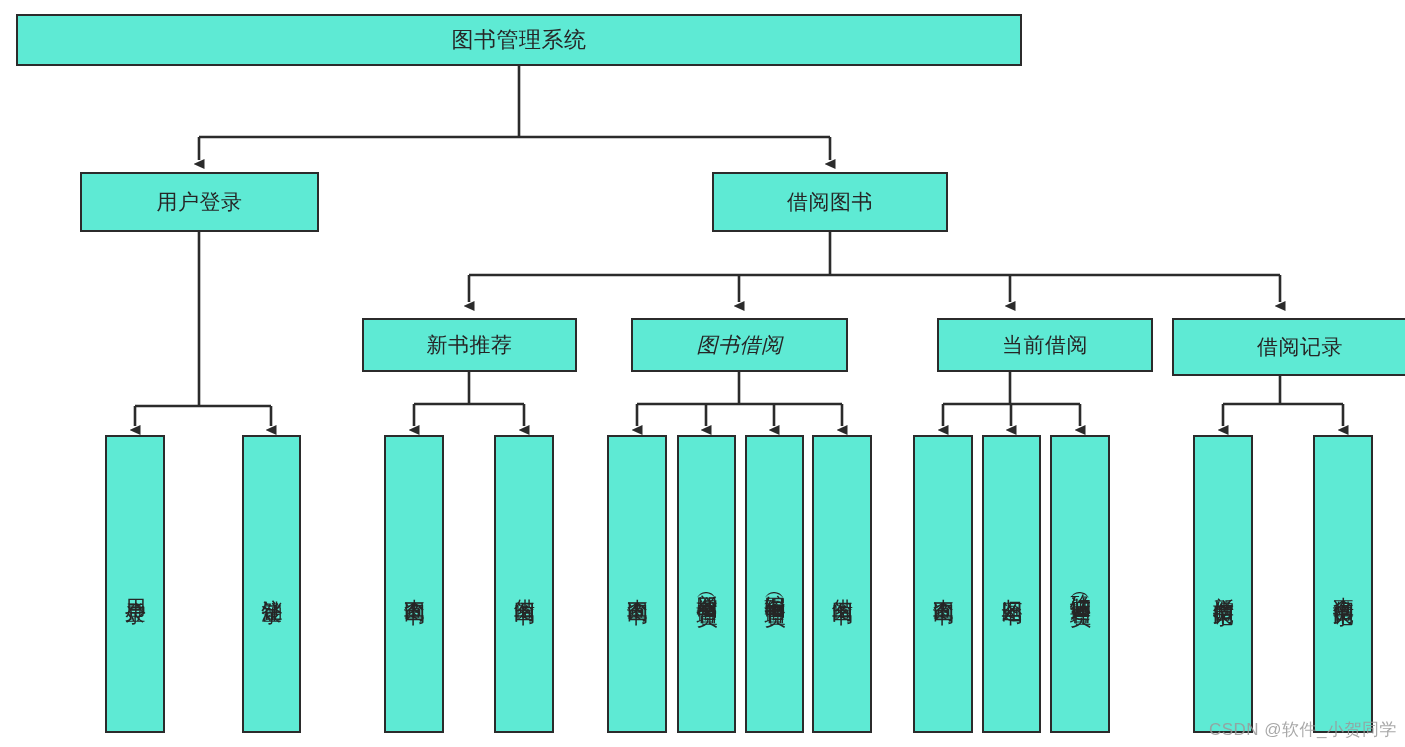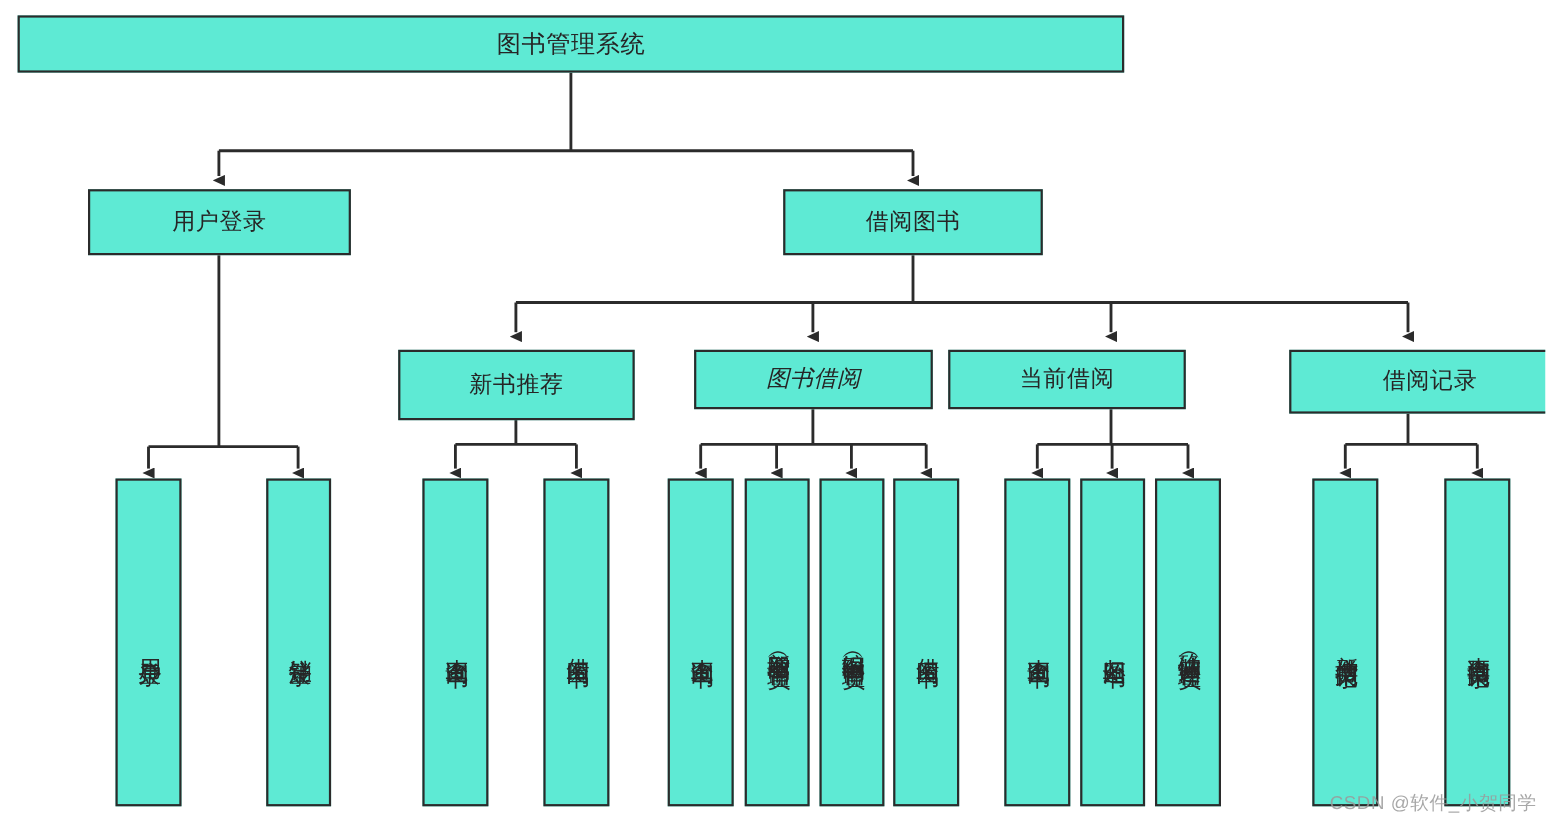--- a/index.html
+++ b/index.html
@@ -135,27 +135,27 @@
     <span class="label">图书管理系统</span>
   </div>
 
   <div class="node h" style="left:80px; top:172px; width:239px; height:60px;">
     <span class="label">用户登录</span>
   </div>
   <div class="node h" style="left:712px; top:172px; width:236px; height:60px;">
     <span class="label">借阅图书</span>
   </div>
 
-  <div class="node h" style="left:362px; top:318px; width:215px; height:64px;">
+  <div class="node h" style="left:362px; top:318px; width:215px; height:54px;">
     <span class="label">新书推荐</span>
   </div>
   <div class="node h" style="left:631px; top:318px; width:217px; height:54px;font-style:italic;">
     <span class="label">图书借阅</span>
   </div>
-  <div class="node h" style="left:862px; top:318px; width:216px; height:54px;">
+  <div class="node h" style="left:937px; top:318px; width:216px; height:54px;">
     <span class="label">当前借阅</span>
   </div>
   <div class="node h" style="left:1172px; top:318px; width:256px; height:58px;">
     <span class="label">借阅记录</span>
   </div>
 
   <div class="node v" style="left:105px; top:435px; width:60px; height:298px;">
     <span class="label">用户登录</span>
   </div>
   <div class="node v" style="left:242px; top:435px; width:59px; height:298px;">

